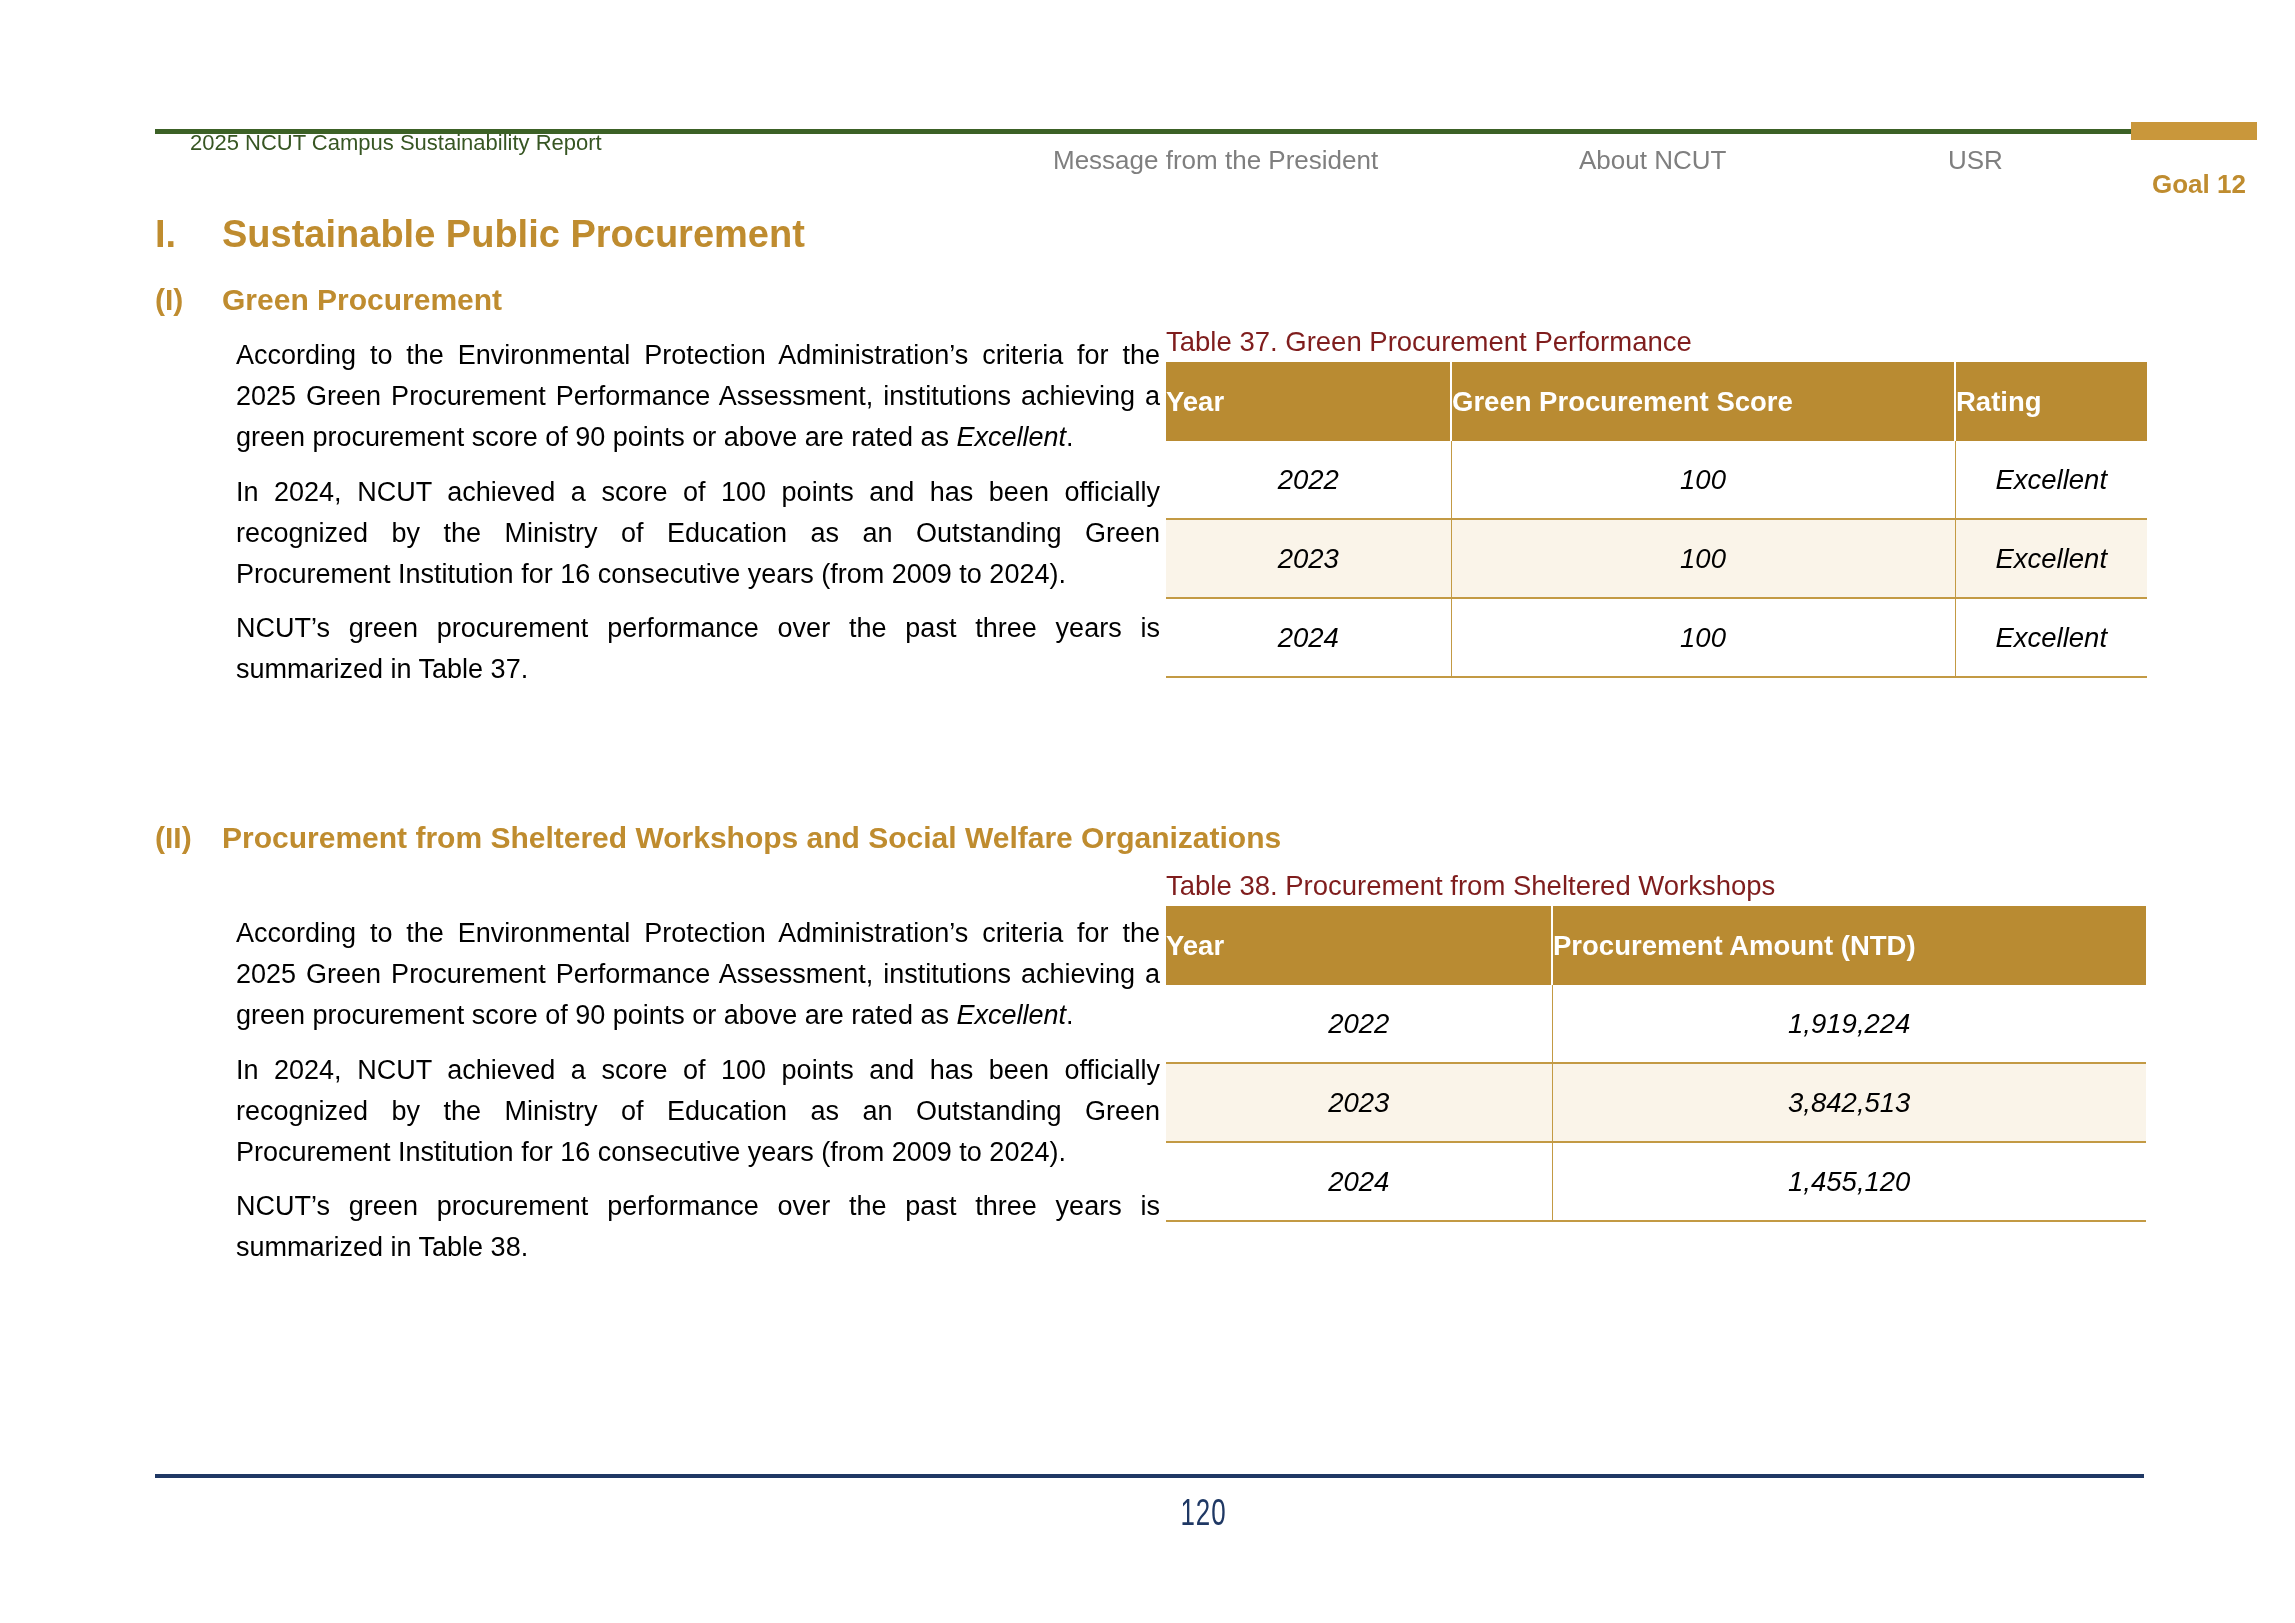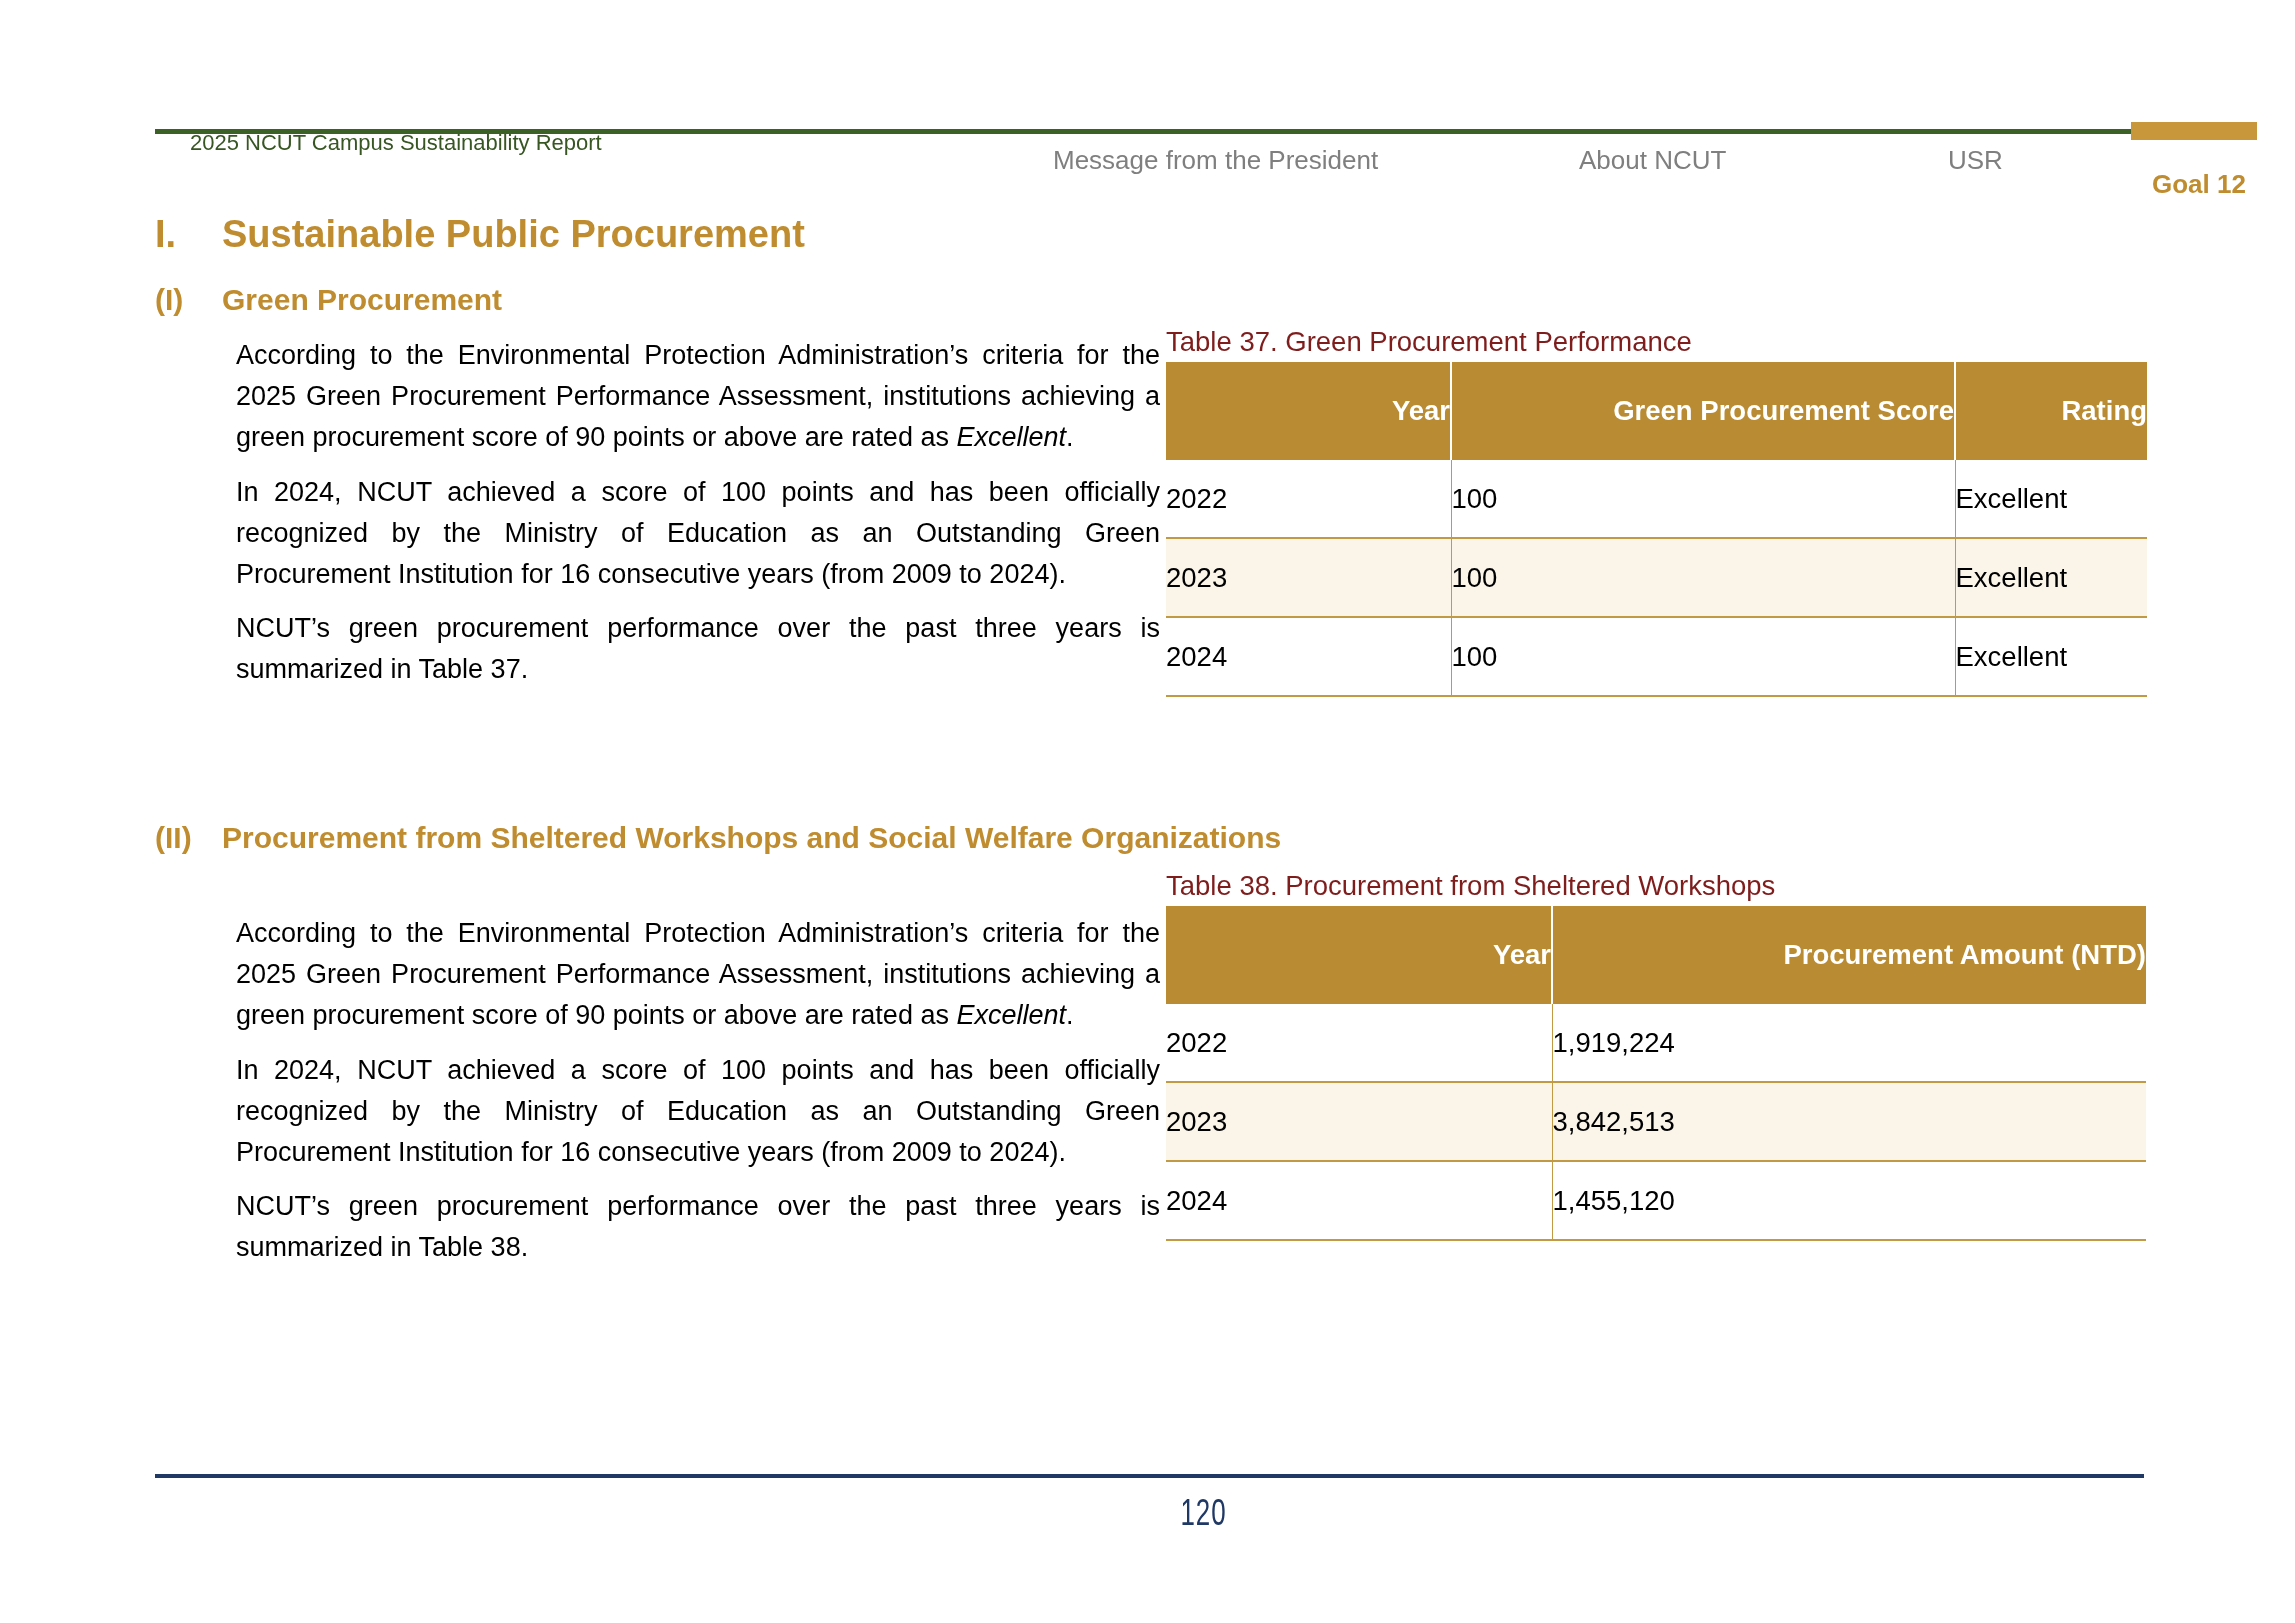--- a/index.html
+++ b/index.html
@@ -82,31 +82,32 @@
     margin: 0 0 5.2px 0; white-space: nowrap;
   }
   table {
     border-collapse: collapse; table-layout: fixed;
     width: 980px;
     border-bottom: 2.6px solid var(--table-border-gold, #C39A44);
   }
   thead th {
     background: var(--table-header-gold, #B98B32);
     color: #ffffff; font-weight: bold;
-    font-size: 27.5px; height: 98px;
-    text-align: right; vertical-align: middle;
+    font-size: 27.5px; height: 79px;
+    text-align: left; vertical-align: middle;
     border-left: 2px solid #ffffff;
     padding: 0;
   }
   thead th:first-child { border-left: none; }
   tbody td {
     font-size: 27.5px; color: #000000;
-    height: 77px; vertical-align: middle;
+    height: 77px; text-align: center; vertical-align: middle;
     border-left: 1.3px solid var(--table-border-gold, #C8A45B);
     padding: 0;
+    font-style: italic;
   }
   tbody td:first-child { border-left: none; }
   tbody tr + tr { border-top: 2px solid var(--table-border-gold, #C39A44); }
   tbody tr.alt { background: var(--row-cream, #FAF4E9); border-radius: 20px; }
 
   
   .footer-rule {
     position: absolute; left: 155px; top: 1474px;
     width: 1989px; height: 3.9px;
     background: var(--footer-navy, #1F3864);

